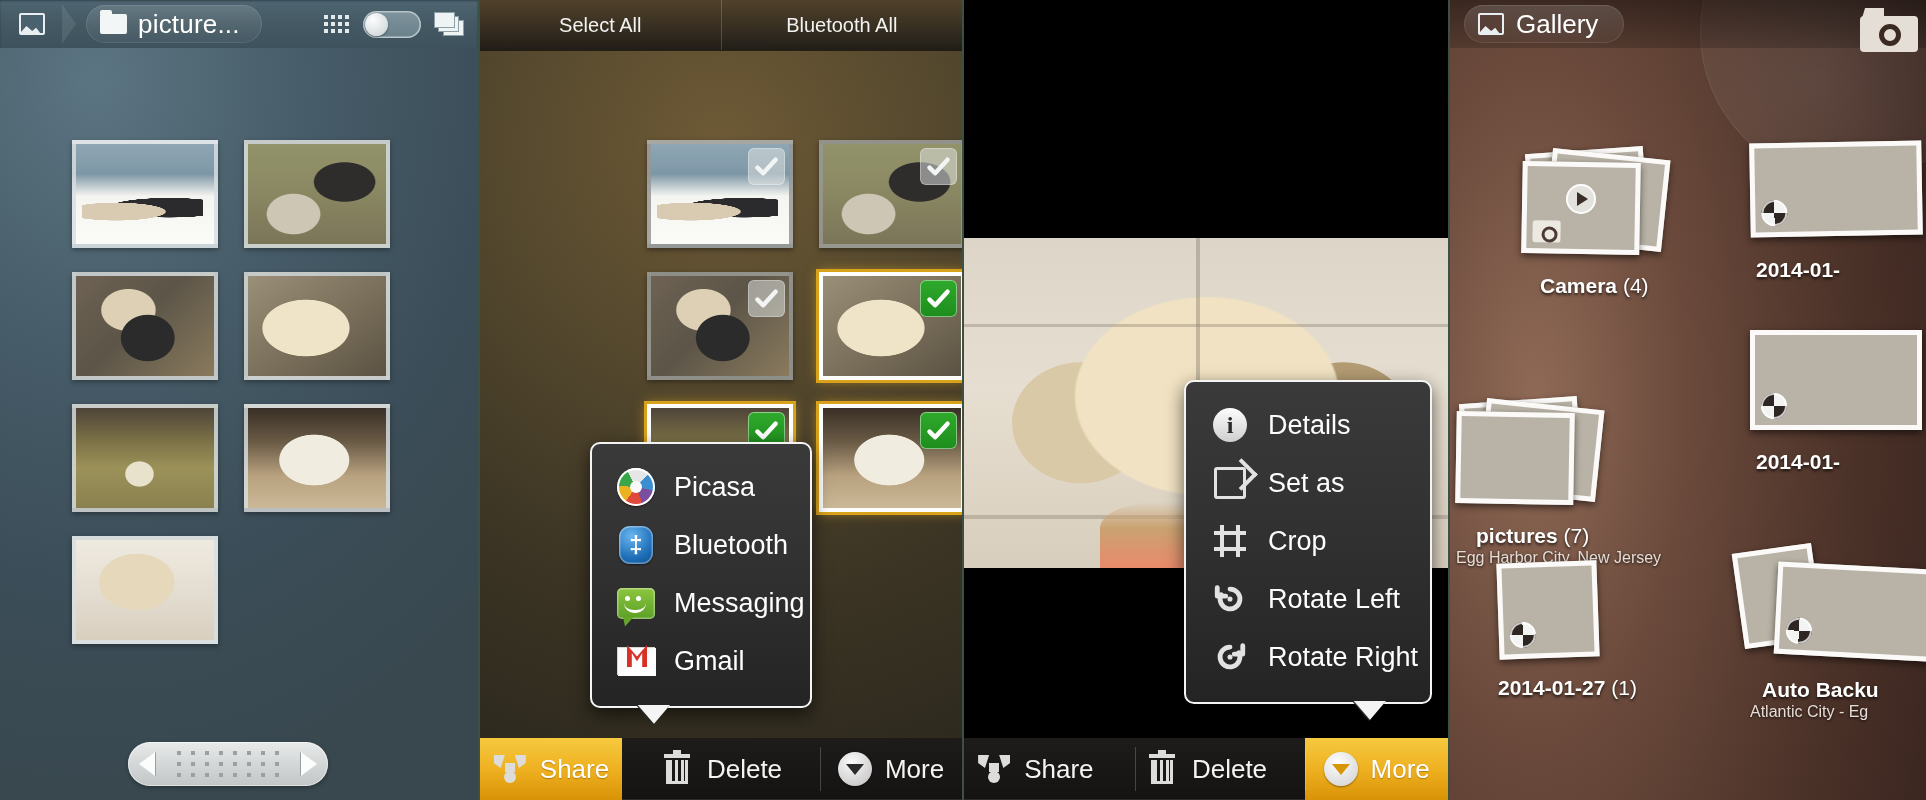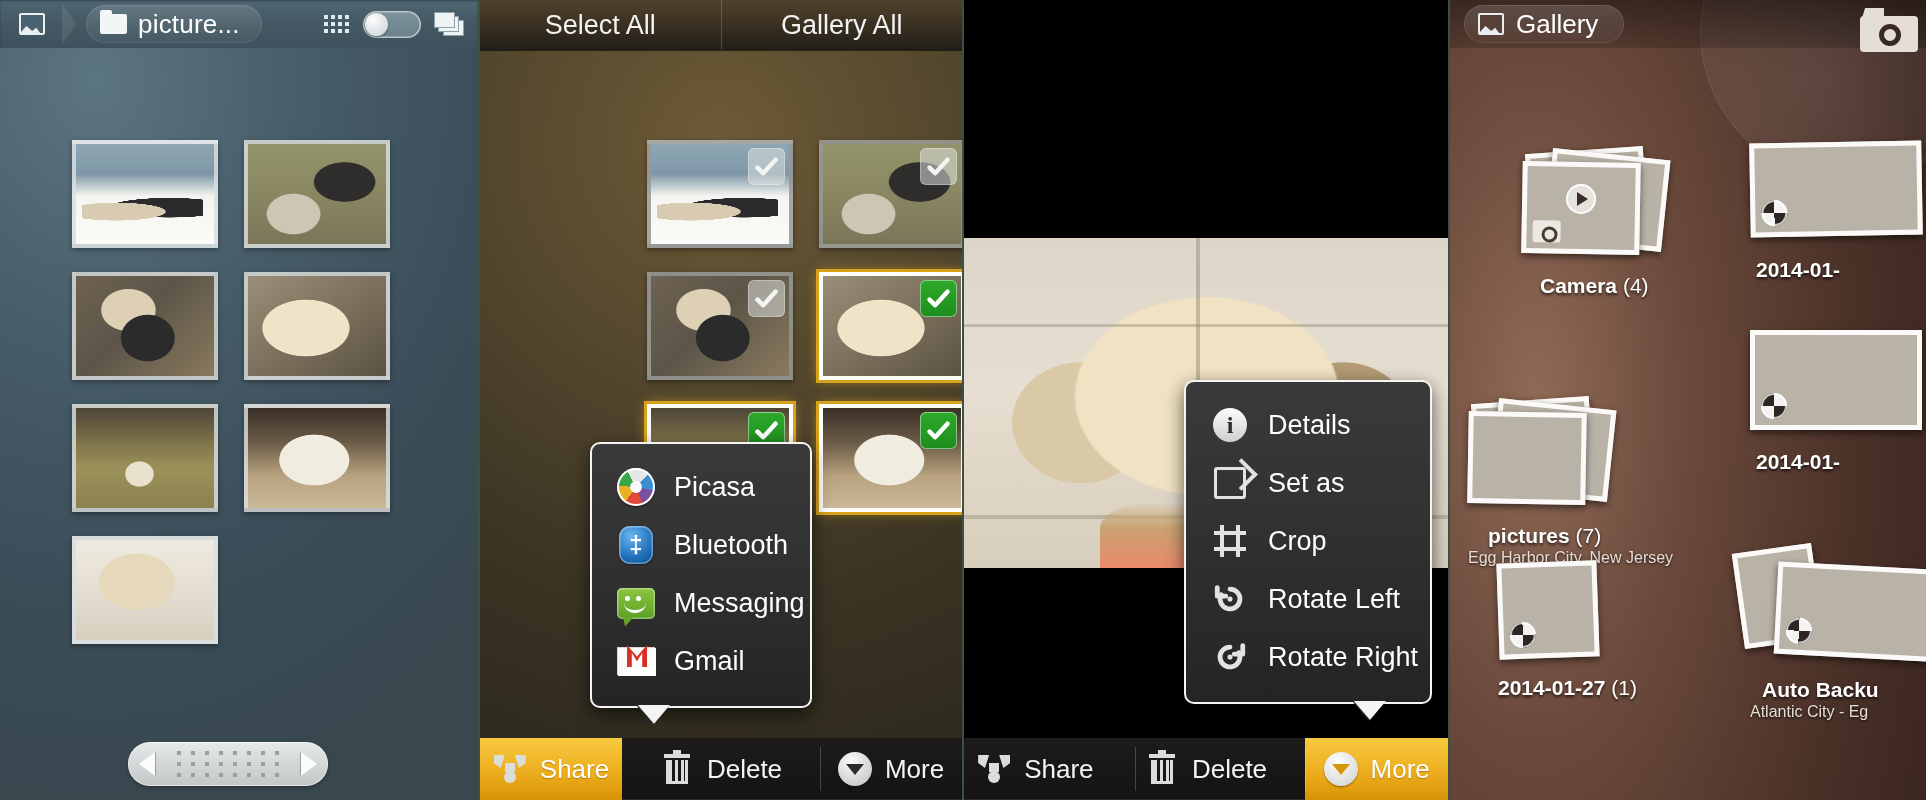--- a/index.html
+++ b/index.html
@@ -145,21 +145,21 @@
       radial-gradient(ellipse 130% 80% at 50% 18%, #6e5a36 0%, #50452c 42%, #3b3424 72%, #2e2a1e 100%);
     border-left: 2px solid #3d5046;
   }
   .p2-topbar {
     display: flex; height: 50px; width: 100%;
     background: linear-gradient(to bottom, #2b2622 0%, #231f1b 55%, #1c1916 100%);
     box-shadow: 0 1px 0 rgba(0,0,0,.6);
   }
   .p2-topbar .tb {
     flex: 1; display: flex; align-items: center; justify-content: center;
-    color: #f2f2f0; font-size: 27px;
+    color: #f2f2f0; font-size: 20px;
     background: linear-gradient(to bottom, rgba(110,88,50,.55), rgba(48,40,28,.25));
   }
   .p2-topbar .tb + .tb { border-left: 1px solid rgba(255,255,255,.18); }
   .p2-topbar .tb.count { font-size: 24px; }
 
   .p2-grid {
     position: absolute; top: 140px; left: 167px;
     display: grid; grid-template-columns: 146px 146px; gap: 24px 26px;
   }
   .t2 { position: relative; width: 146px; height: 108px;
@@ -431,21 +431,21 @@
           <i></i>
       </div>
       <div class="tri-r"></div>
     </div>
   </div>
 
   <div class="panel2">
 
     <div class="p2-topbar">
       <div class="tb">Select All</div>
-      <div class="tb">Gallery All</div>
+      <div class="tb">Bluetooth All</div>
     </div>
 
     <div class="p2-grid">
       <div class="t2 ph1">
         <div class="chk off">
           <svg viewBox="0 0 24 24" fill="none">
               <path d="M4 13l5 5L20 6" stroke-width="4" stroke-linecap="round" stroke-linejoin="round"></path>
             </svg>
         </div>
       </div>
@@ -669,21 +669,21 @@
           <div class="badge-cam"></div>
         </div>
         <div class="badge-play"></div>
       </div>
       <div class="title" style="margin-left:18px;">
         <span>Camera</span>
         <span class="cnt">(4)</span>
       </div>
     </div>
 
-    <div class="album" style="left:18px; top:400px;">
+    <div class="album" style="left:6px; top:400px;">
       <div class="stack">
         <div class="card c3 a-pic3"></div>
         <div class="card c2 a-pic2"></div>
         <div class="card c1 a-pic1"></div>
       </div>
       <div class="title" style="margin-left:20px;">
         <span>pictures</span>
         <span class="cnt">(7)</span>
       </div>
       <div class="sub" style="margin-left:0px;">Egg Harbor City, New Jersey</div>

